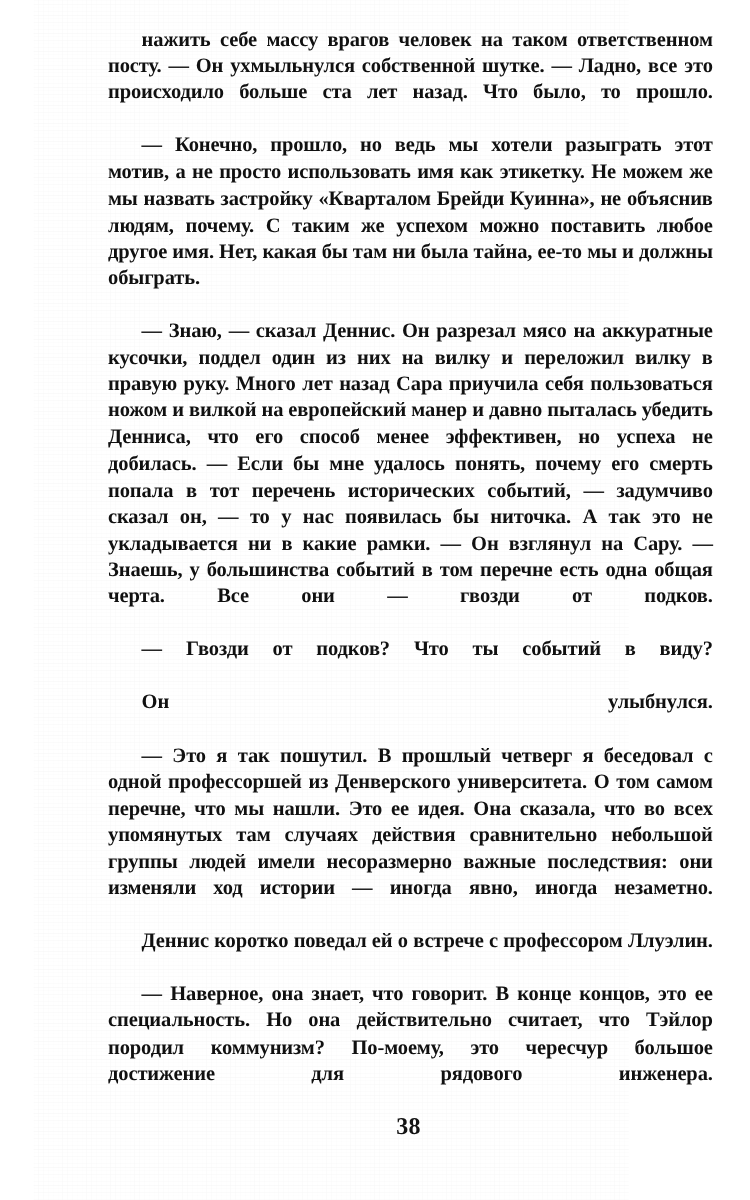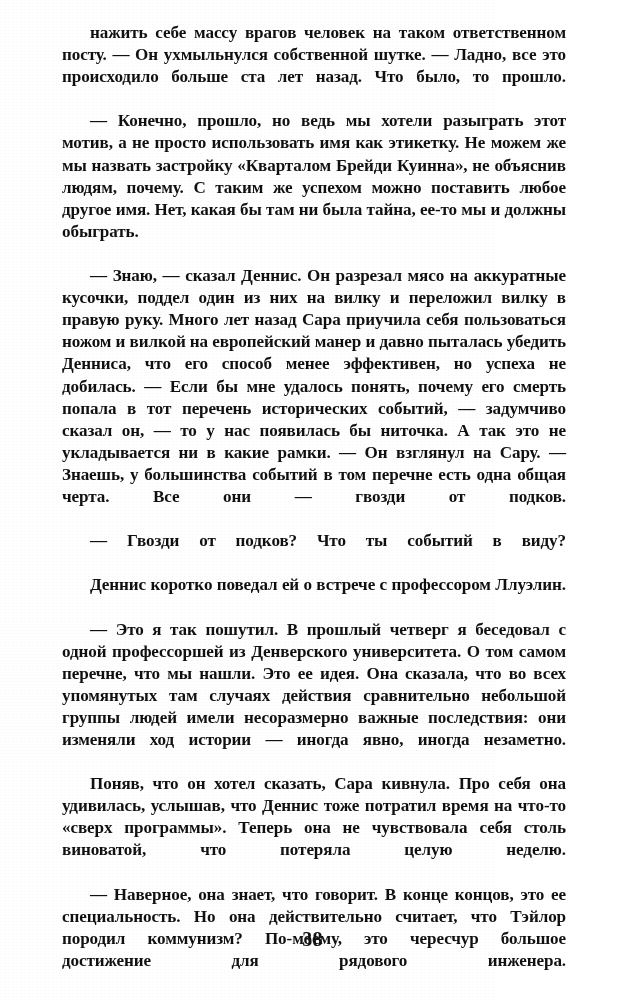--- a/index.html
+++ b/index.html
@@ -14,20 +14,21 @@
     overflow: hidden;
     font-family: "Liberation Serif", "DejaVu Serif", serif;
   }
 
   #page {
     position: relative;
     width: 496px;
     height: 1000px;
     background: #ffffff;
     box-sizing: border-box;
+    margin-left: 28px;
   }
 
   
   #textblock {
     position: absolute;
     left: 62px;
     top: 22px;
     width: 504px;
     text-align: justify;
     text-justify: inter-word;
@@ -81,23 +82,23 @@
 </head>
 <body>
 
 <div id="page">
 
   <div id="textblock">
     <p>нажить себе массу врагов человек на таком ответственном посту. — Он ухмыльнулся собственной шутке. — Ладно, все это происходило больше ста лет назад. Что было, то прошло.</p>
     <p>— Конечно, прошло, но ведь мы хотели разыграть этот мотив, а не просто использовать имя как этикетку. Не можем же мы назвать застройку «Кварталом Брейди Куинна», не объяснив людям, почему. С таким же успехом можно поставить любое другое имя. Нет, какая бы там ни была тайна, ее-то мы и должны обыграть.</p>
     <p>— Знаю, — сказал Деннис. Он разрезал мясо на аккуратные кусочки, поддел один из них на вилку и переложил вилку в правую руку. Много лет назад Сара приучила себя пользоваться ножом и вилкой на европейский манер и давно пыталась убедить Денниса, что его способ менее эффективен, но успеха не добилась. — Если бы мне удалось понять, почему его смерть попала в тот перечень исторических событий, — задумчиво сказал он, — то у нас появилась бы ниточка. А так это не укладывается ни в какие рамки. — Он взглянул на Сару. — Знаешь, у большинства событий в том перечне есть одна общая черта. Все они — гвозди от подков.</p>
     <p>— Гвозди от подков? Что ты событий в виду?</p>
+    <p>Он улыбнулся.</p>
+    <p>— Это я так пошутил. В прошлый четверг я беседовал с одной профессоршей из Денверского университета. О том самом перечне, что мы нашли. Это ее идея. Она сказала, что во всех упомянутых там случаях действия сравнительно небольшой группы людей имели несоразмерно важные последствия: они изменяли ход истории — иногда явно, иногда незаметно.</p>
     <p>Деннис коротко поведал ей о встрече с профессором Ллуэлин.</p>
-    <p>— Это я так пошутил. В прошлый четверг я беседовал с одной профессоршей из Денверского университета. О том самом перечне, что мы нашли. Это ее идея. Она сказала, что во всех упомянутых там случаях действия сравнительно небольшой группы людей имели несоразмерно важные последствия: они изменяли ход истории — иногда явно, иногда незаметно.</p>
-    <p>Поняв, что он хотел сказать, Сара кивнула. Про себя она удивилась, услышав, что Деннис тоже потратил время на что-то «сверх программы». Теперь она не чувствовала себя столь виноватой, что потеряла целую неделю.</p>
     <p>— Наверное, она знает, что говорит. В конце концов, это ее специальность. Но она действительно считает, что Тэйлор породил коммунизм? По-моему, это чересчур большое достижение для рядового инженера.</p>
 
   </div>
 
   <div class="pageno">38</div>
 
   <div id="grain"></div>
 </div>
 
 </body></html>

